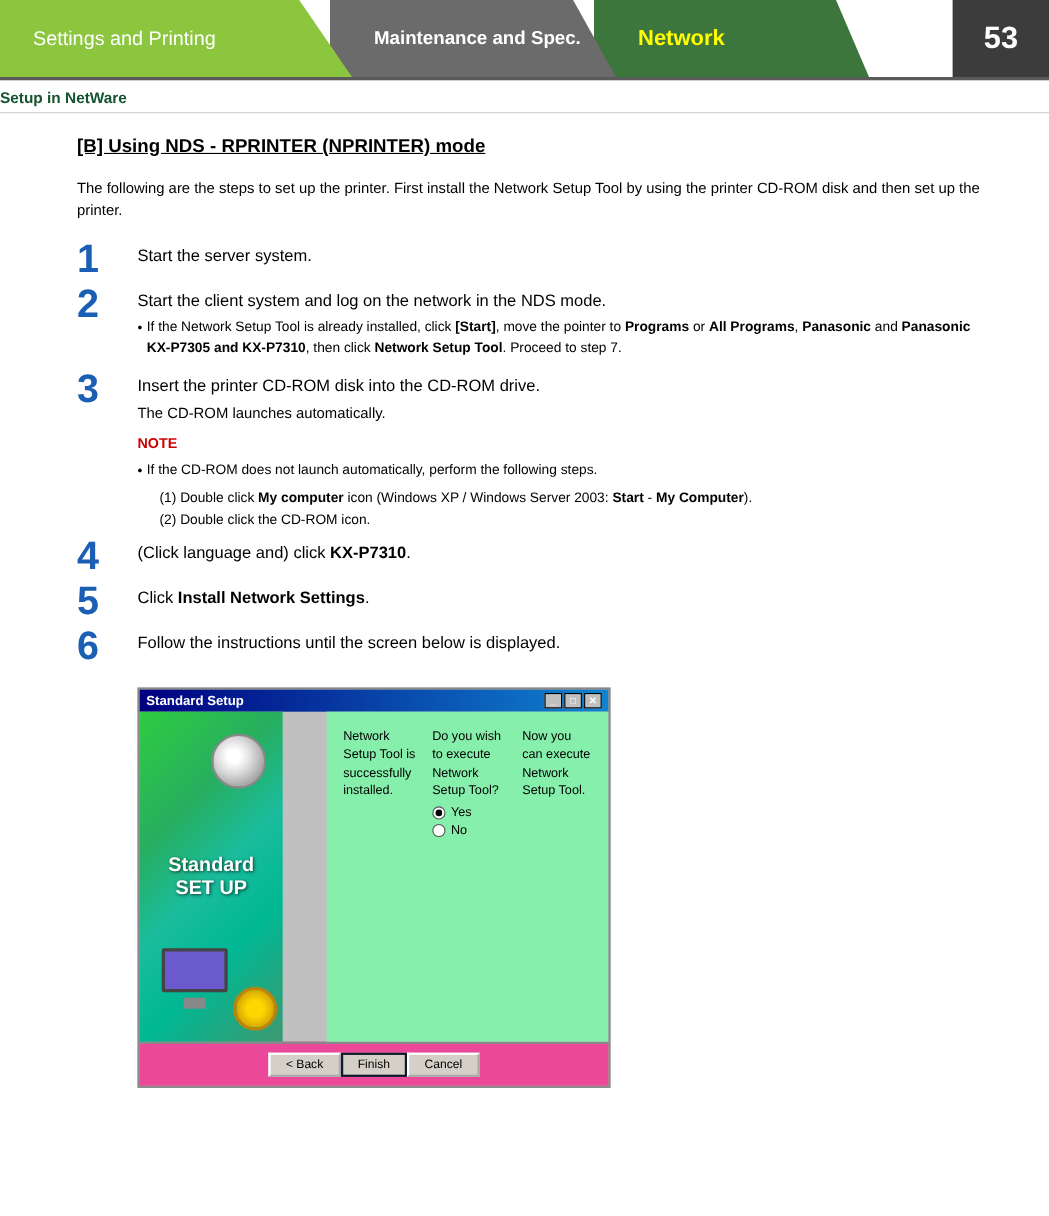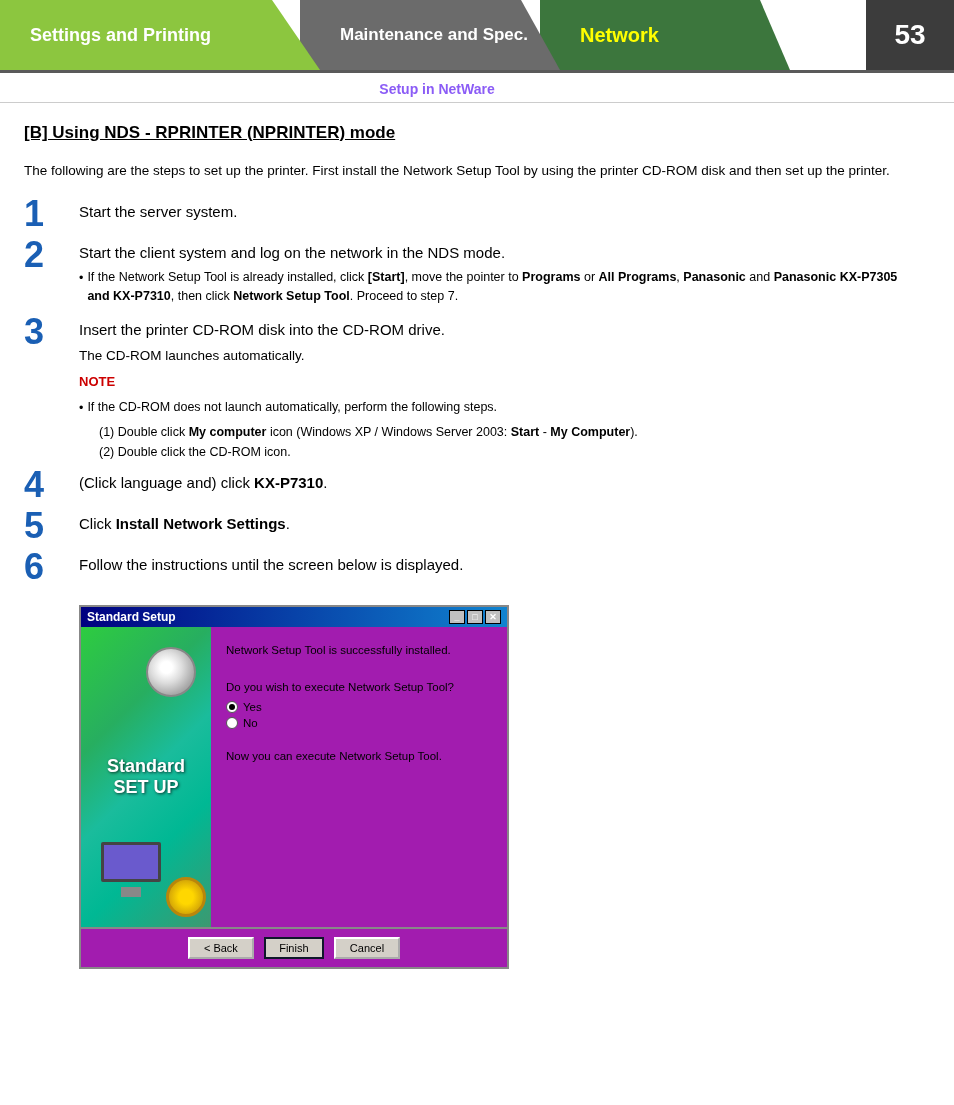--- a/index.html
+++ b/index.html
@@ -17,21 +17,21 @@
       display: flex;
       align-items: stretch;
       height: 73px;
       border-bottom: 3px solid #5a5a5a;
       position: relative;
     }
 
     .tab-settings {
       background: #8cc63f;
       color: #fff;
-      font-weight: bold;
+      font-weight: normal;
       font-size: 18px;
       padding: 0 30px;
       display: flex;
       align-items: center;
       clip-path: polygon(0 0, 85% 0, 100% 100%, 0 100%);
       min-width: 320px;
       position: relative;
       z-index: 3;
     }
 
@@ -75,31 +75,31 @@
       font-size: 28px;
       font-weight: bold;
       width: 88px;
       display: flex;
       align-items: center;
       justify-content: center;
     }
 
     
     .subheader {
-      text-align: center;
+      text-align: left;
       padding: 8px 80px 5px 0;
-      color: #8b5cf6;
+      color: #14532d;
       font-size: 14px;
       font-weight: bold;
       border-bottom: 1px solid #ccc;
     }
 
     
     .content {
-      padding: 20px 50px 30px 24px;
+      padding: 20px 50px 30px 70px;
     }
 
     .section-title {
       font-size: 17px;
       font-weight: bold;
       text-decoration: underline;
       color: #000;
       margin-bottom: 18px;
     }
 
@@ -286,27 +286,28 @@
       right: 5px;
       width: 40px;
       height: 40px;
       background: radial-gradient(circle, #ffd700 30%, #b8860b 100%);
       border-radius: 50%;
       border: 3px solid #b8860b;
     }
 
     .screenshot-right {
       flex: 1;
-      background: #a21caf;
+      background: #86efac;
       padding: 15px 15px;
       font-size: 12px;
       color: #000;
       display: flex;
-      flex-direction: column;
+      flex-direction: row;
       gap: 15px;
+      margin-left: 40px;
     }
 
     .screenshot-text-block p {
       margin-bottom: 6px;
       line-height: 1.4;
       font-size: 11.5px;
     }
 
     .radio-group {
       margin-top: 5px;
@@ -334,26 +335,25 @@
     .radio-circle.selected::after {
       content: '';
       width: 6px;
       height: 6px;
       border-radius: 50%;
       background: #000;
       display: block;
     }
 
     .screenshot-footer {
-      background: #a21caf;
+      background: #ec4899;
       border-top: 2px solid #888;
       padding: 8px 10px;
       display: flex;
       justify-content: center;
-      gap: 10px;
     }
 
     .dlg-button {
       background: #d4d0c8;
       border: 2px outset #fff;
       font-size: 11px;
       padding: 3px 14px;
       cursor: pointer;
       min-width: 60px;
       text-align: center;

